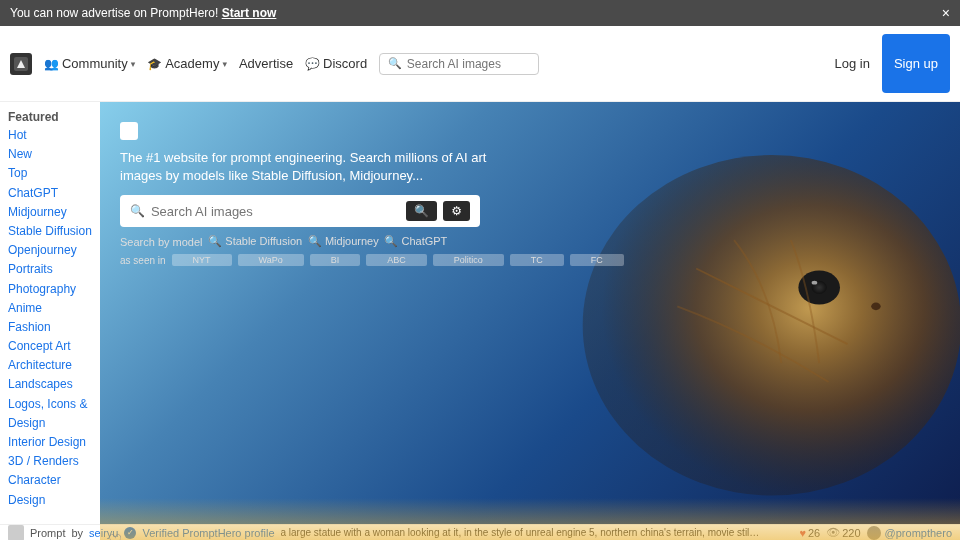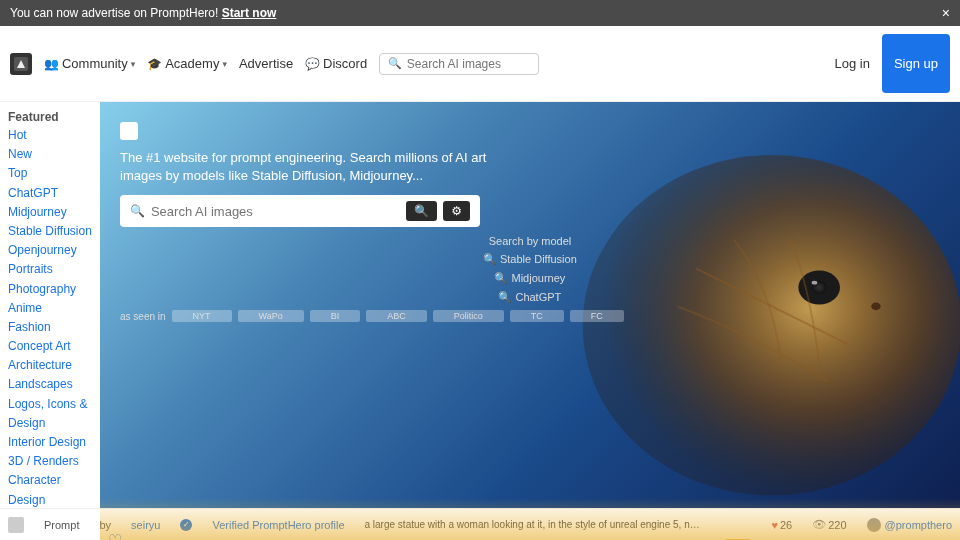--- a/index.html
+++ b/index.html
@@ -184,21 +184,20 @@
       font-size: 12px;
     }
     .search-by-model {
       font-size: 11px;
       color: #ddd;
       display: flex;
       align-items: center;
       gap: 6px;
       flex-wrap: wrap;
       margin-bottom: 6px;
-      flex-direction: column;
     }
     .search-by-model span { color: #ddd; }
     .model-link {
       color: #fff;
       font-size: 11px;
       cursor: pointer;
       display: flex;
       align-items: center;
       gap: 2px;
     }
@@ -216,27 +215,27 @@
       background: rgba(255,255,255,0.3);
       border-radius: 2px;
       padding: 1px 21px;
       font-size: 9px;
       color: #fff;
       cursor: pointer;
     }
 
     
     .bottom-strip {
-      height: 32px;
+      height: 16px;
       background: #fff;
       border-top: 1px solid #eee;
       display: flex;
       align-items: center;
       padding: 0 8px;
-      gap: 20px;
+      gap: 6px;
       font-size: 11px;
       color: #555;
       overflow: hidden;
       position: absolute;
       bottom: 0;
       left: 0;
       right: 0;
     }
     .bottom-strip .prompt-text {
       font-size: 10px;

